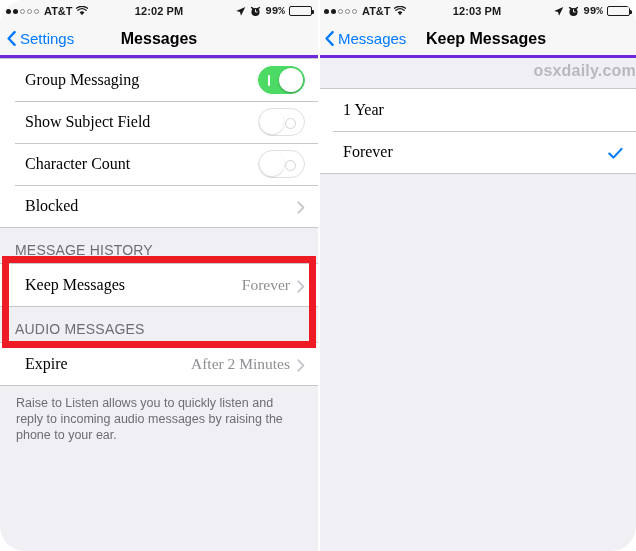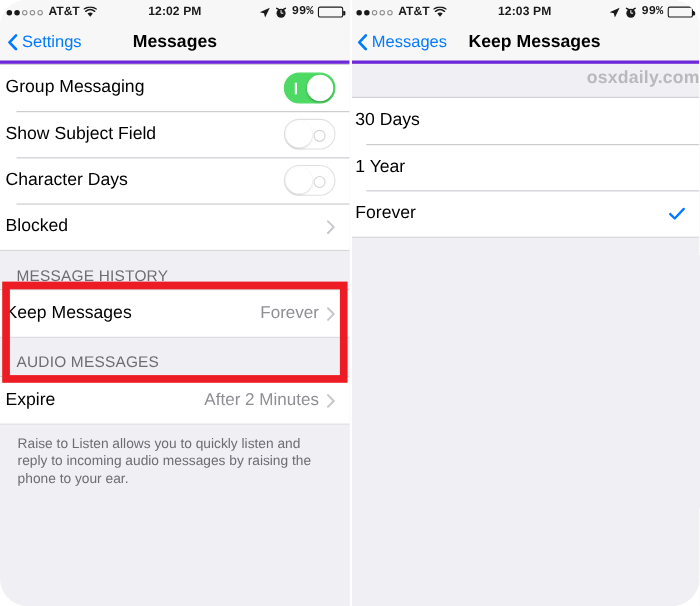--- a/index.html
+++ b/index.html
@@ -119,23 +119,24 @@
   .table {
     background:#ffffff;
     border-top:1px solid #c8c7cc;
     border-bottom:1px solid #c8c7cc;
   }
   .row {
     position:relative;
     height:42px;
     display:flex;
     align-items:center;
-    padding-left:5px;
+    padding-left:25px;
     padding-right:13px;
     background:#ffffff;
+    font-family:Liberation Serif, serif;
   }
   .row + .row::before {
     content:"";
     position:absolute;
     left:15px; right:0; top:0;
     height:1px;
     background:#c8c7cc;
   }
   .row-label {
     font-size:16px;
@@ -299,21 +300,21 @@
       </div>
 
       <div class="row">
         <span class="row-label">Show Subject Field</span>
         <span class="toggle off">
             <span class="knob"></span>
           </span>
       </div>
 
       <div class="row">
-        <span class="row-label">Character Days</span>
+        <span class="row-label">Character Count</span>
         <span class="toggle off">
             <span class="knob"></span>
           </span>
       </div>
 
       <div class="row">
         <span class="row-label">Blocked</span>
         <span class="chev-right">
           <svg width="8" height="13" viewBox="0 0 8 13">
             <path d="M1.2 1.2 L6.4 6.5 L1.2 11.8" stroke="#c7c7cc" stroke-width="1.8" fill="none" stroke-linecap="round" stroke-linejoin="round"></path>
@@ -404,23 +405,20 @@
         </span>
         <span>Messages</span>
       </div>
       <div class="nav-title">Keep Messages</div>
     </div>
 
     <div class="watermark">osxdaily.com</div>
 
     <div class="table" style="margin-top:30px;">
       <div class="row">
-        <span class="row-label">30 Days</span>
-      </div>
-      <div class="row">
         <span class="row-label">1 Year</span>
       </div>
       <div class="row">
         <span class="row-label">Forever</span>
         <span class="check">
           <svg width="15" height="13" viewBox="0 0 15 13">
             <path d="M1.3 6.6 L5.4 10.6 L13.6 1.9" stroke="#007aff" stroke-width="2.1" fill="none" stroke-linecap="round" stroke-linejoin="round"></path>
           </svg>
         </span>
       </div>

